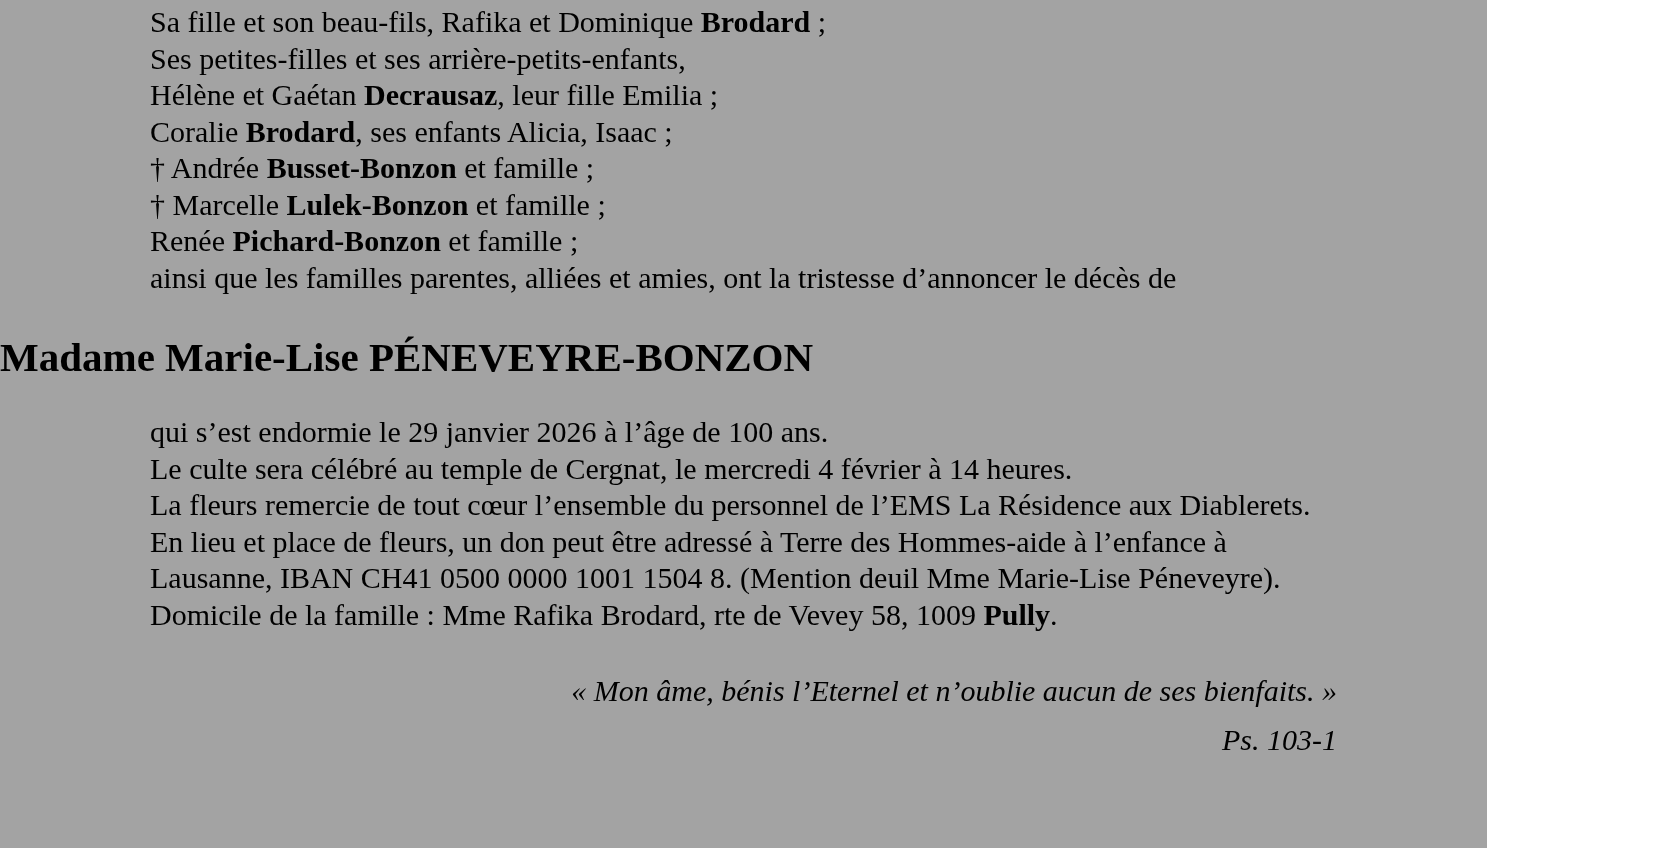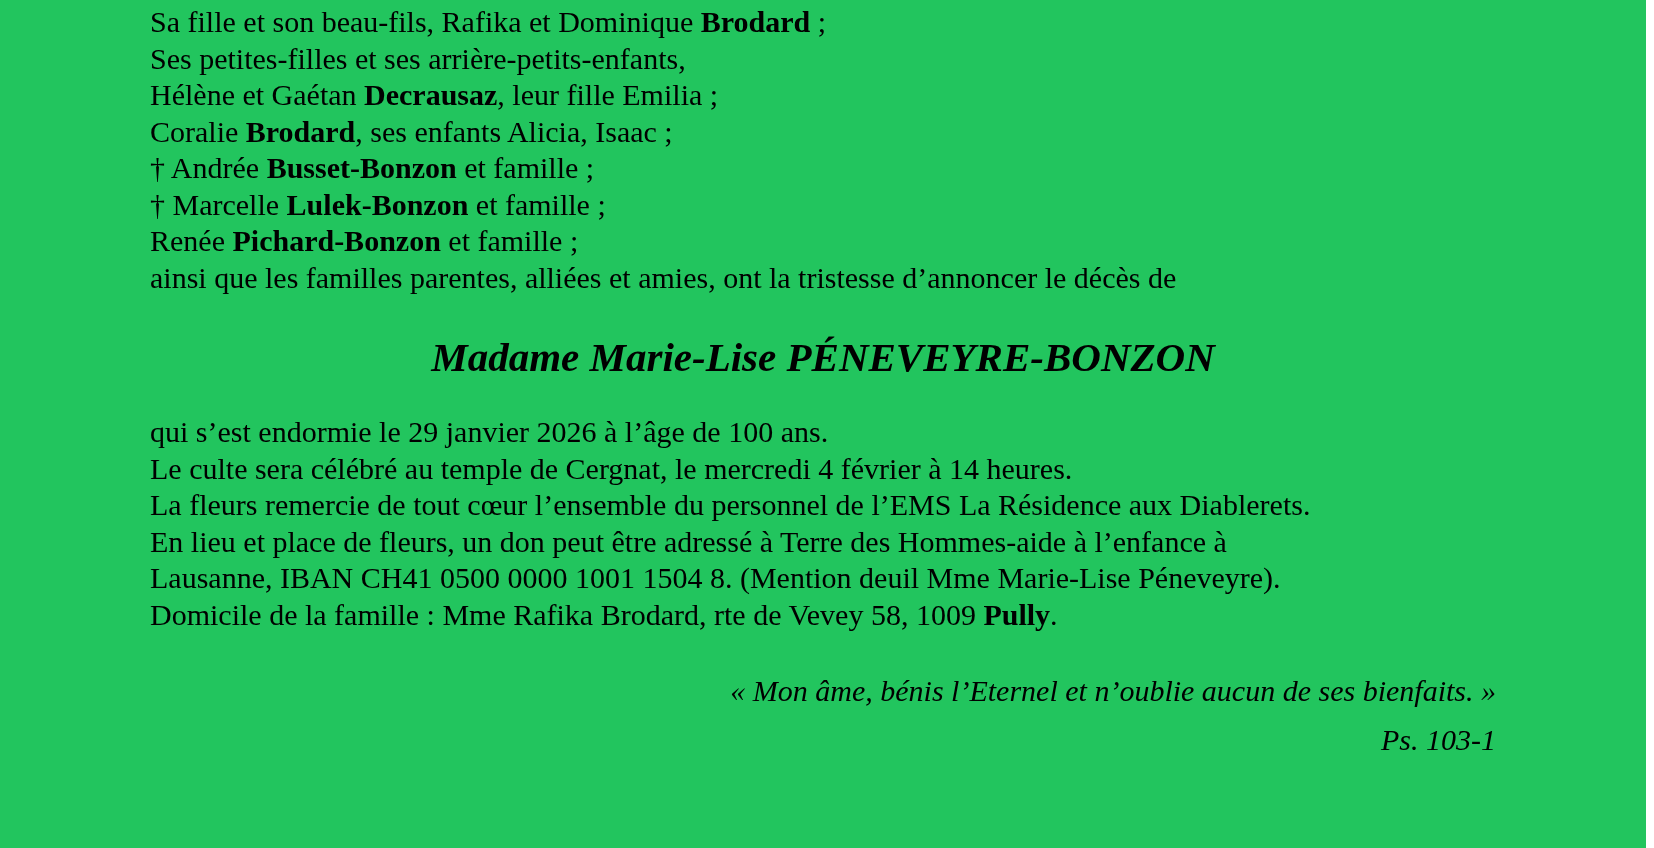--- a/index.html
+++ b/index.html
@@ -11,38 +11,36 @@
   body {
     width: 1654px;
     height: 848px;
     overflow: hidden;
     font-family: "Liberation Serif", "DejaVu Serif", serif;
     font-size: 30px;
     line-height: 36.5px;
   }
   .page {
     box-sizing: border-box;
-    width: 1646px;
+    width: 1487px;
     height: 848px;
     padding: 4px 150px 0 150px;
-    background: #22c55e;
+    background: #a3a3a3;
   }
   .line { white-space: nowrap; }
   .b { font-weight: bold; }
   .title {
     font-size: 41px;
     line-height: 48px;
     font-weight: bold;
-    text-align: center;
     margin: 37px 8px 33px 0;
     
     margin-left: -150px;
     margin-right: -150px;
     white-space: nowrap;
-    font-style: italic;
   }
   .quote-block {
     margin-top: 40px;
     text-align: right;
     font-style: italic;
   }
   .quote-block .line { white-space: nowrap; margin-top: 12px; }
 </style>
 </head>
 <body>

